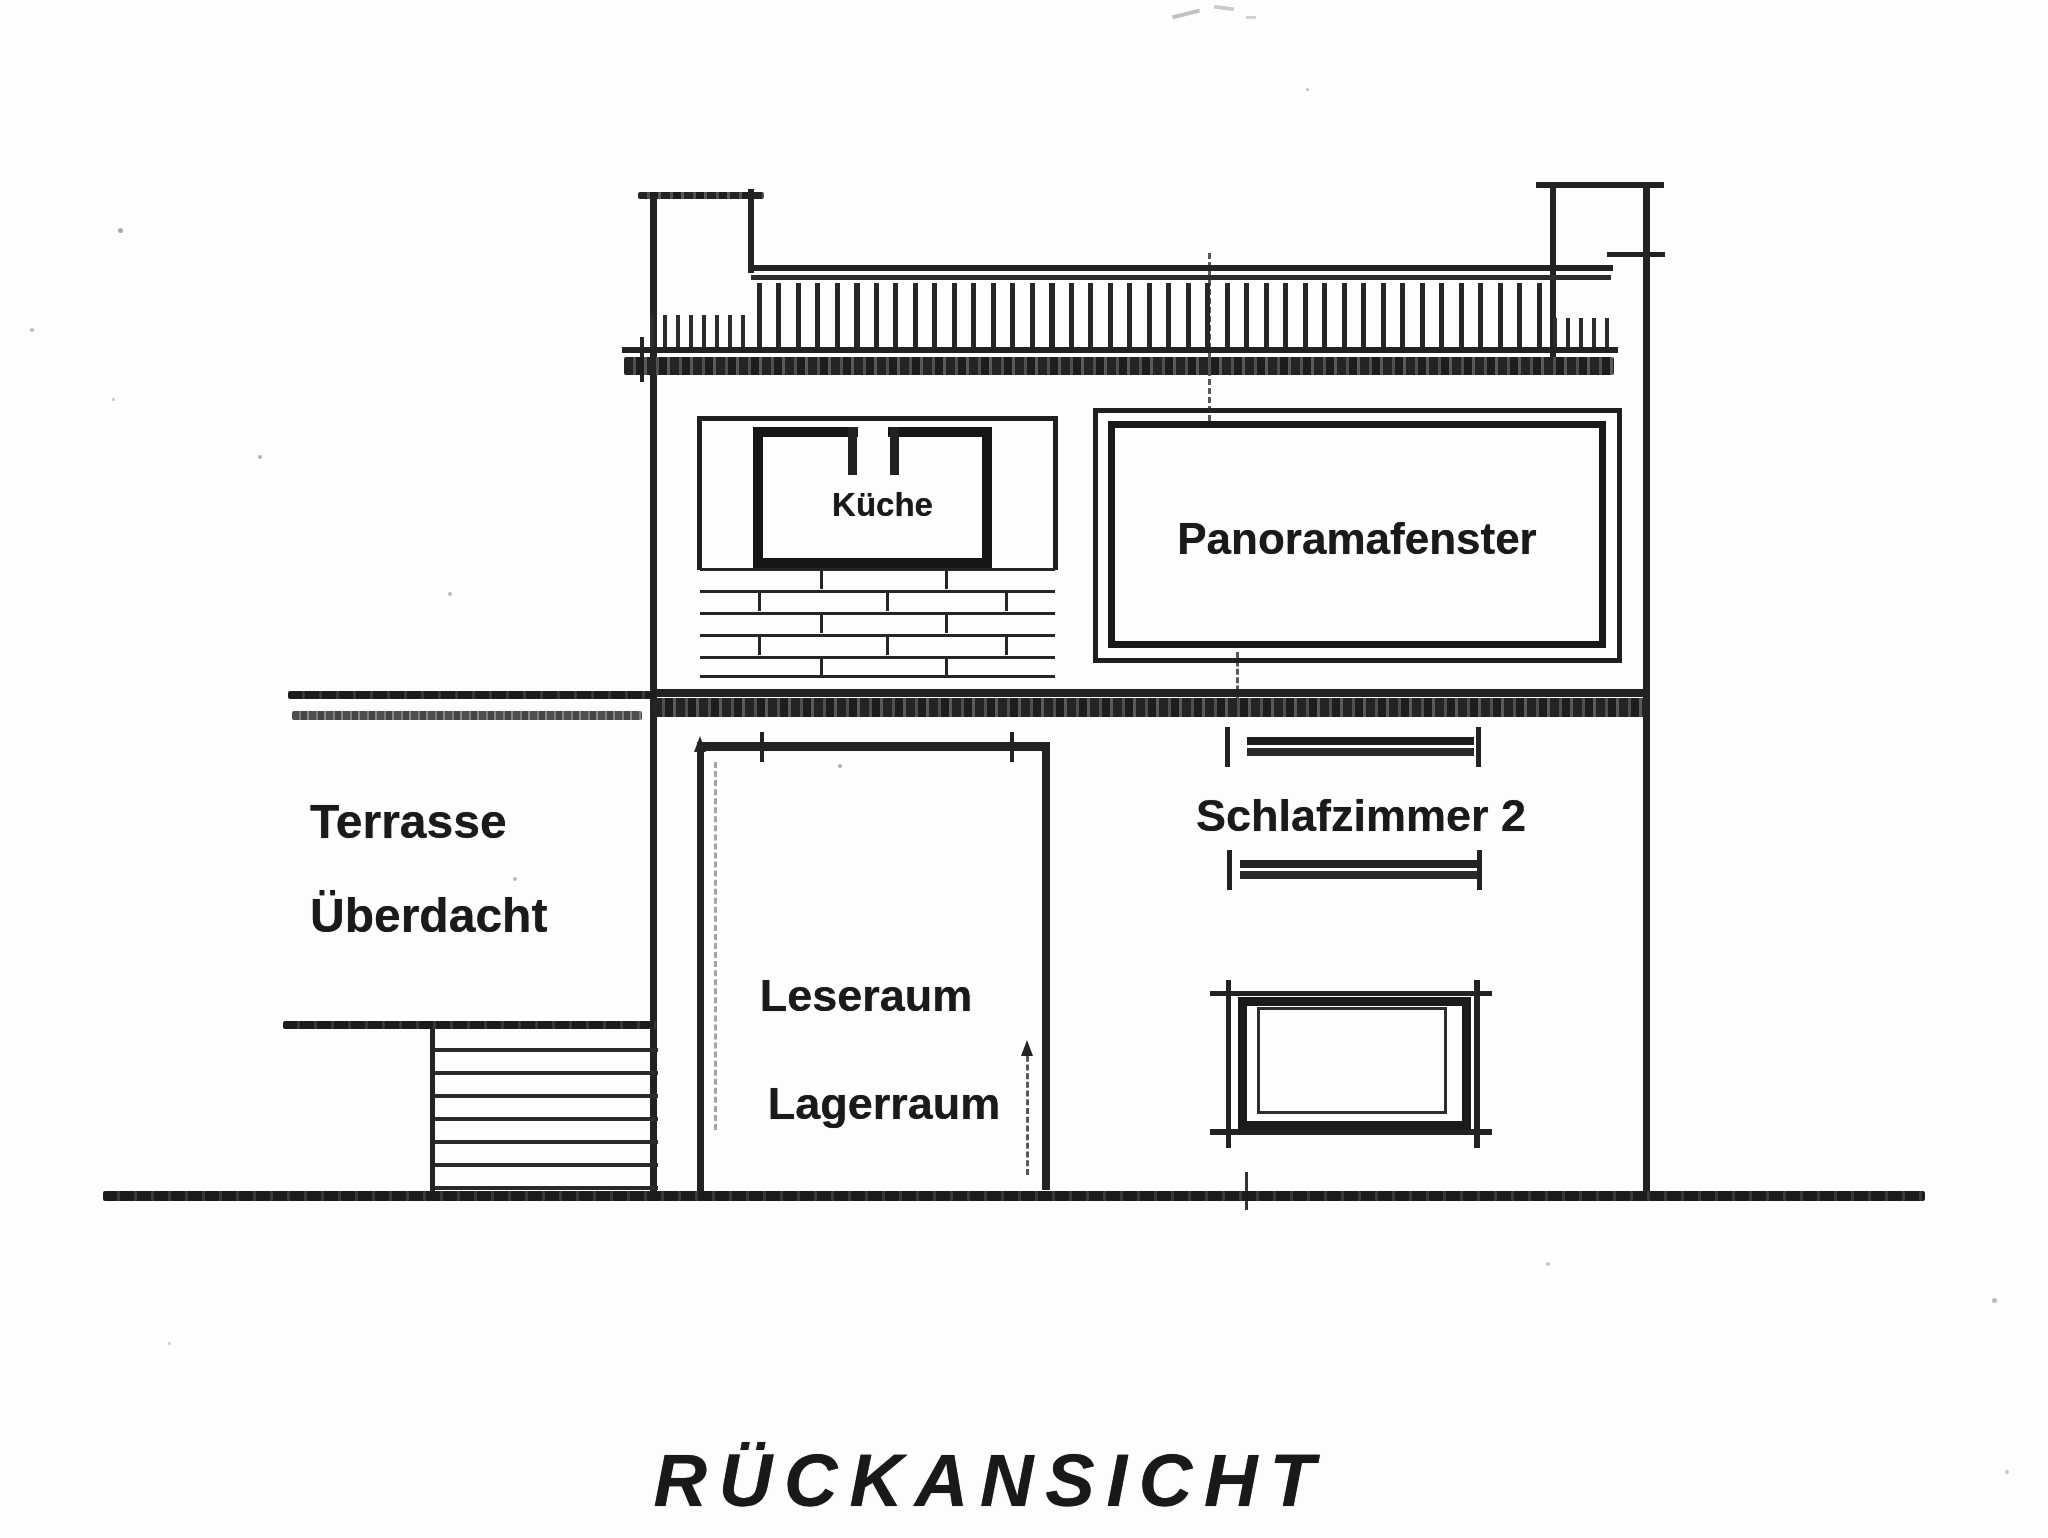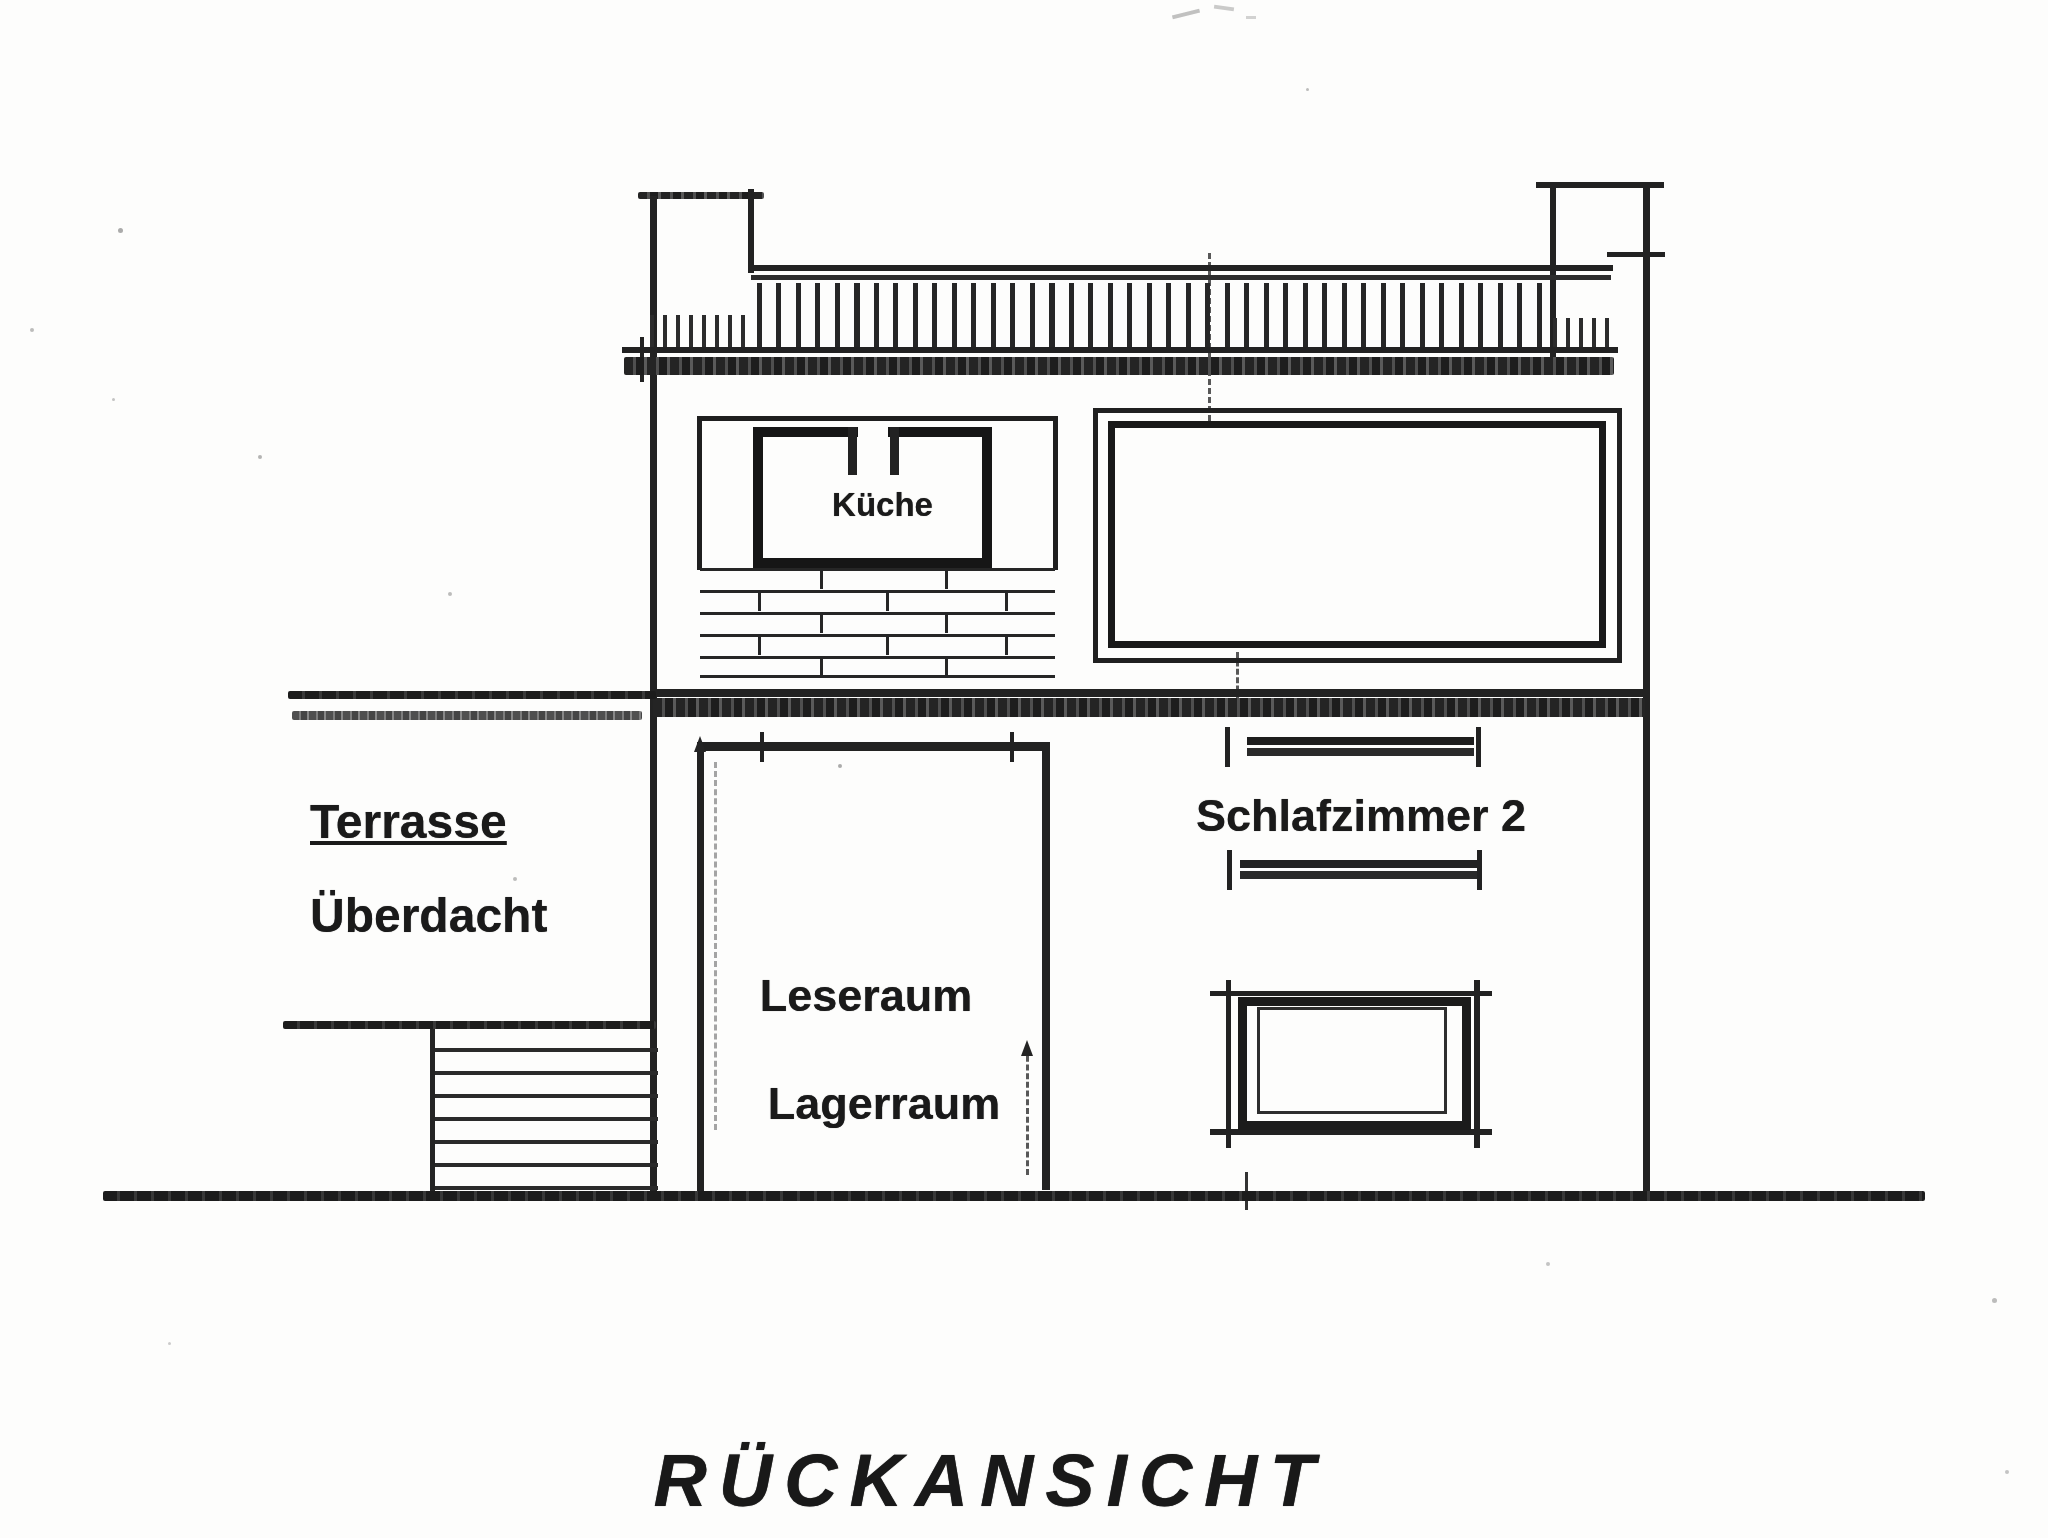--- a/index.html
+++ b/index.html
@@ -117,27 +117,28 @@
     <div class="joint" style="left:245px;top:46px;"></div>
     <div class="joint" style="left:58px;top:68px;"></div>
     <div class="joint" style="left:186px;top:68px;"></div>
     <div class="joint" style="left:305px;top:68px;"></div>
     <div class="joint" style="left:120px;top:90px;"></div>
     <div class="joint" style="left:245px;top:90px;"></div>
   </div>
 
   <div class="frame" style="left:1093px;top:408px;width:529px;height:255px;border:5px solid #202020;"></div>
   <div class="frame" style="left:1108px;top:421px;width:498px;height:227px;border:7px solid #191919;background:#fdfdfc;"></div>
+  <div class="label center-txt" style="left:1108px;top:514px;width:498px;font-size:44px;">Panoramafenster</div>
 
   <div class="ln" style="left:653px;top:689px;width:992px;height:8px;"></div>
   <div class="hatch" style="left:653px;top:698px;width:992px;height:19px;"></div>
 
   <div class="rough" style="left:288px;top:691px;width:368px;height:8px;"></div>
   <div class="hatch-light" style="left:292px;top:711px;width:350px;height:9px;"></div>
-  <div class="label" style="left:310px;top:794px;font-size:48px;text-decoration:underline;">Terrasse</div>
+  <div class="label" style="left:310px;top:794px;font-size:48px;">Terrasse</div>
   <div class="label" style="left:310px;top:888px;font-size:48px;">Überdacht</div>
 
   <div class="rough" style="left:283px;top:1021px;width:373px;height:8px;"></div>
   <div class="stairs" style="left:430px;top:1029px;width:223px;height:166px;"></div>
 
   <div class="ln" style="left:700px;top:742px;width:350px;height:9px;"></div>
   <div class="ln" style="left:697px;top:742px;width:7px;height:451px;"></div>
   <div class="arrow-up" style="left:694px;top:736px;"></div>
   <div class="ln" style="left:1042px;top:743px;width:8px;height:447px;"></div>
   <div class="dash-faint" style="left:714px;top:762px;height:368px;"></div>

